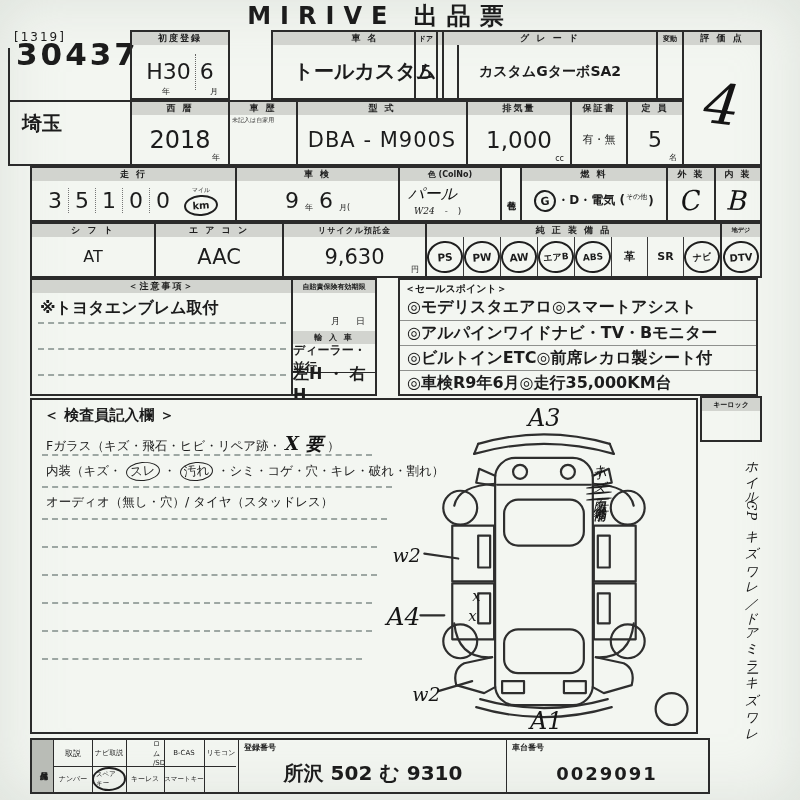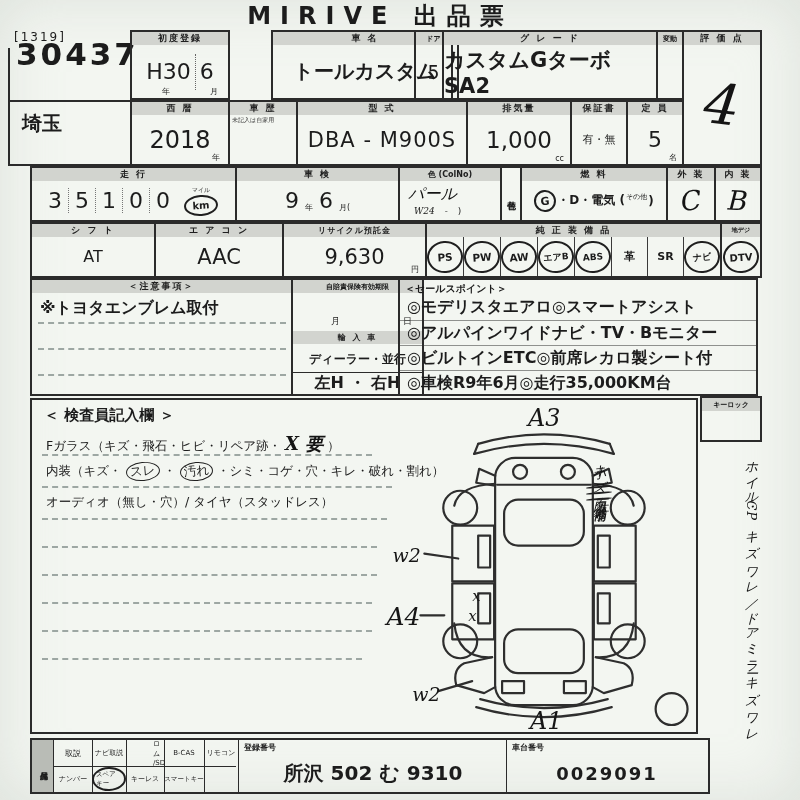--- a/index.html
+++ b/index.html
@@ -49,28 +49,28 @@
     </div>
     <span class="unit" style="left:30px;bottom:1px;">年</span>
     <span class="unit" style="right:10px;bottom:1px;">月</span>
   </div>
 
   <div class="cell" style="left:228px;top:30px;width:188px;height:70px;margin-left:43px;">
     <div class="hdr">車 名</div>
     <div class="val" style="font-size:20px;font-weight:600;">トールカスタム</div>
   </div>
 
-  <div class="cell" style="left:414px;top:30px;width:39px;height:70px;">
+  <div class="cell" style="left:414px;top:30px;width:24px;height:70px;">
     <div class="hdr" style="font-size:7px;letter-spacing:0;">ドア</div>
     <div class="val" style="font-size:19px;">5</div>
   </div>
 
   <div class="cell" style="left:442px;top:30px;width:216px;height:70px;">
     <div class="hdr">グ レ ー ド</div>
-    <div class="val" style="font-size:21px;font-weight:600;border-radius:16px;">カスタムGターボSA2</div>
+    <div class="val" style="font-size:14px;font-weight:600;border-radius:16px;">カスタムGターボSA2</div>
   </div>
 
   <div class="cell" style="left:656px;top:30px;width:28px;height:70px;">
     <div class="hdr" style="font-size:7px;letter-spacing:0;">変動</div>
   </div>
 
   <div class="cell" style="left:682px;top:30px;width:80px;height:136px;">
     <div class="hdr">評 価 点</div>
     <div class="val hand" style="font-size:56px;transform:rotate(7deg);font-weight:400;">4</div>
   </div>
@@ -217,21 +217,21 @@
   </div>
 
   <div class="cell" style="left:30px;top:278px;width:263px;height:118px;">
     <div class="hdr">＜注意事項＞</div>
     <div class="abs" style="left:8px;top:18px;font-size:16px;font-weight:600;">※トヨタエンブレム取付</div>
     <div class="dash" style="left:6px;top:42px;width:248px;"></div>
     <div class="dash" style="left:6px;top:68px;width:248px;"></div>
     <div class="dash" style="left:6px;top:94px;width:248px;"></div>
   </div>
 
-  <div class="cell" style="left:291px;top:278px;width:133px;height:118px;">
+  <div class="cell" style="left:291px;top:278px;width:86px;height:118px;">
     <div class="hdr" style="font-size:7px;letter-spacing:0;">自賠責保険有効期限</div>
     <div class="abs" style="left:0;right:0;top:13px;height:38px;">
       <span class="abs" style="left:38px;bottom:3px;font-size:9px;">月</span>
       <span class="abs" style="right:10px;bottom:3px;font-size:9px;">日</span>
     </div>
     <div class="hdr" style="top:51px;font-size:8px;">輸 入 車</div>
     <div class="abs" style="left:0;right:0;top:66px;height:26px;display:flex;align-items:center;justify-content:center;font-size:12px;font-weight:600;">ディーラー・並行</div>
     <div class="thin" style="left:0;right:0;top:92px;height:1px;"></div>
     <div class="abs" style="left:0;right:0;top:93px;bottom:0;display:flex;align-items:center;justify-content:center;font-size:16px;font-weight:600;">左H ・ 右H</div>
   </div>

